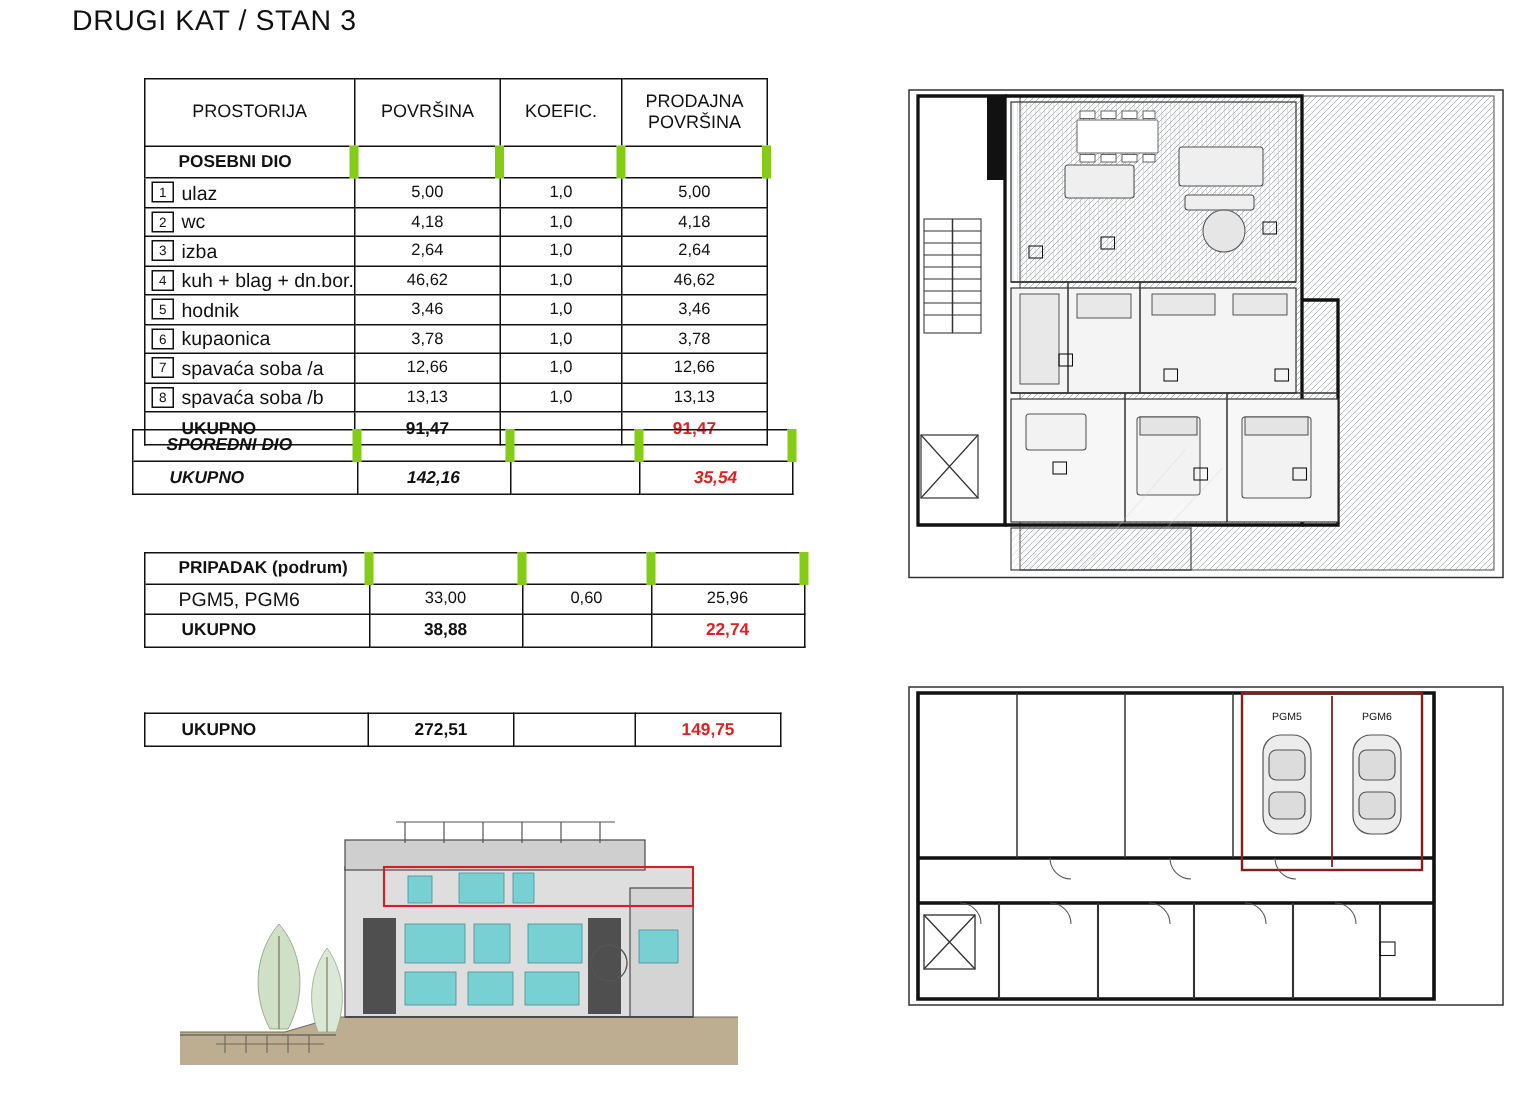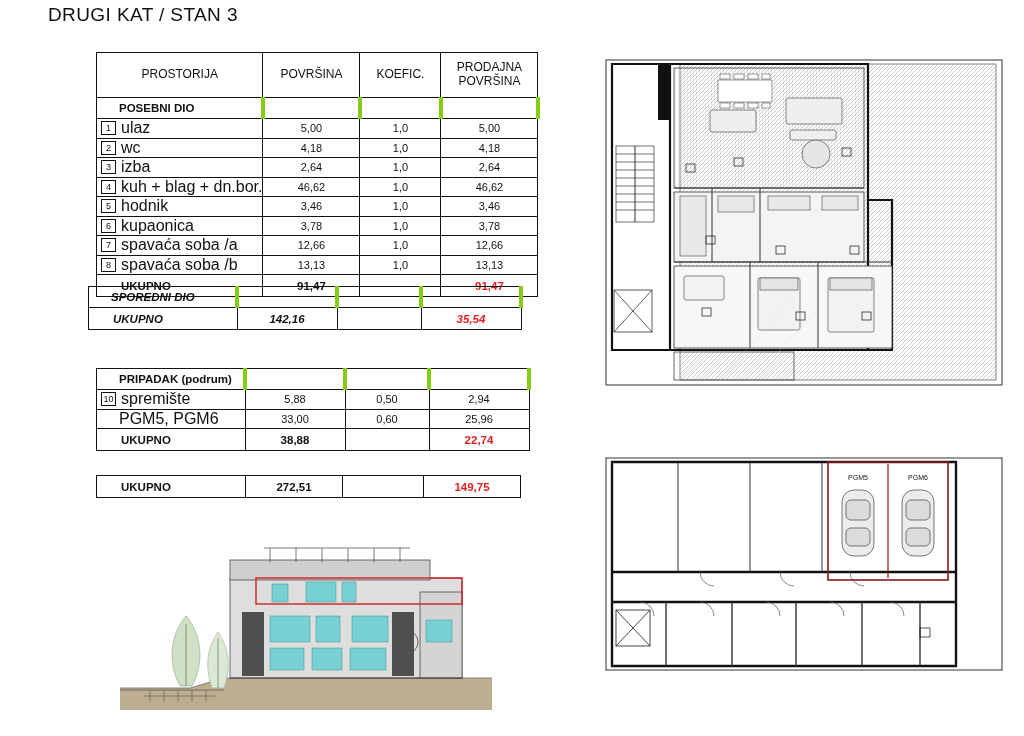--- a/index.html
+++ b/index.html
@@ -53,21 +53,21 @@
     height: 44px;
     font-weight: 400;
     line-height: 1.15;
   }
 
   .grp td {
     height: 20px;
     font-weight: bold;
     font-size: 11.5px;
     border-left: 1px solid #111;
-    border-right: 4px solid #84cc16;
+    border-right: 6px solid #84cc16;
     border-top: 1px solid #111;
     border-bottom: none;
   }
   .grp .lbl { padding-left: 22px; }
   .grp .blank { border-left: 1px solid #111; }
 
   tr.row td { height: 18.5px; }
   td.room {
     padding-left: 4px;
     position: relative;
@@ -78,21 +78,21 @@
     width: 13px;
     height: 12px;
     line-height: 12px;
     text-align: center;
     border: 1px solid #111;
     font-size: 9px;
     margin-right: 5px;
     vertical-align: middle;
   }
   td.room .num.noborder { border: none; }
-  td.room .nm { vertical-align: middle; font-size: 16px; }
+  td.room .nm { vertical-align: middle; font-size: 13px; }
   td.val { text-align: center; font-size: 11px; }
 
   tr.total td {
     height: 21px;
     font-weight: bold;
     font-size: 11.5px;
   }
   tr.total td.room { padding-left: 24px; }
   .red { color: #e02020; }
 
@@ -225,28 +225,20 @@
     </tbody>
   </table>
 
   <table class="tbl" style="left:96px; top:368px;">
     <tbody>
       <tr class="grp">
         <td class="c-room lbl">PRIPADAK (podrum)</td>
         <td class="c-area blank"></td>
         <td class="c-koef blank"></td>
         <td class="c-sale blank"></td>
-      </tr>
-      <tr class="row">
-        <td class="room">
-          <span class="num">10</span><span class="nm">spremište</span>
-        </td>
-        <td class="val">5,88</td>
-        <td class="val">0,50</td>
-        <td class="val">2,94</td>
       </tr>
       <tr class="row">
         <td class="room">
           <span class="num noborder"></span><span class="nm">PGM5, PGM6</span>
         </td>
         <td class="val">33,00</td>
         <td class="val">0,60</td>
         <td class="val">25,96</td>
       </tr>
       <tr class="total">

